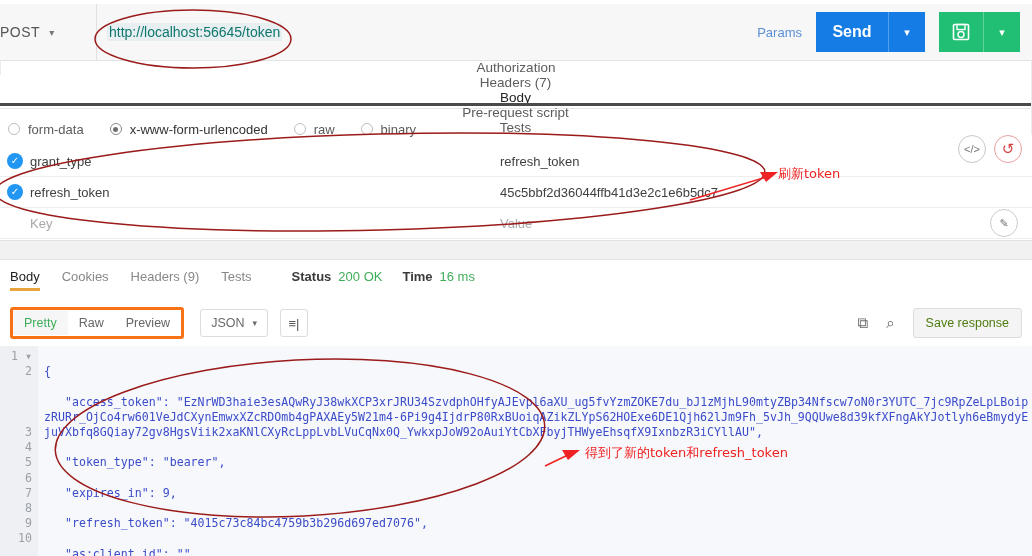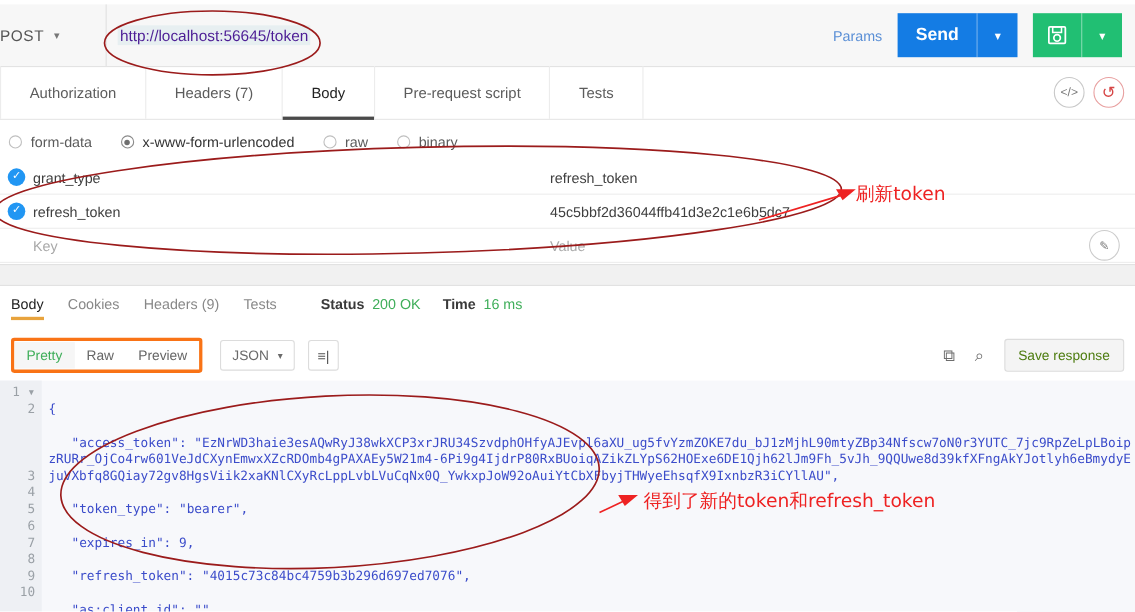--- a/index.html
+++ b/index.html
@@ -22,21 +22,21 @@
     width:96px;height:56px;display:flex;align-items:center;
     box-sizing:border-box;
     color:#555;font-size:14px;letter-spacing:.5px;
   }
   .method .caret{margin-left:9px;font-size:10px;color:#777;}
   .url-wrap{
     flex:1;height:56px;display:flex;align-items:center;
     border-left:1px solid #e0e0e0;padding-left:10px;box-sizing:border-box;
   }
   .url-text{
-    font-size:14px;color:#4c1d95;background:#e7eff1;padding:1px 2px;
+    font-size:14px;color:#0f766e;background:#e7eff1;padding:1px 2px;
   }
   .params-btn{
     padding:0 14px;color:#5a8fd6;font-size:13px;cursor:pointer;
   }
   .send-btn{
     width:72px;height:40px;background:#147ce4;color:#fff;
     display:flex;align-items:center;justify-content:center;
     font-weight:bold;font-size:16px;
   }
   .send-caret{
@@ -50,21 +50,21 @@
   }
   .save-caret{
     width:36px;height:40px;background:#21bf73;color:#fff;
     display:flex;align-items:center;justify-content:center;font-size:11px;
     border-left:1px solid rgba(255,255,255,.3);
   }
   .spacer-r{width:12px;}
   
   .req-tabs{
     position:absolute;left:0;top:60px;width:1032px;height:48px;
-    border-bottom:1px solid #e6e6e6;display:flex;align-items:stretch;
+    border-bottom:1px solid #e6e6e6;display:flex;align-items:stretch;flex-direction:column;
   }
   .rtab{
     display:flex;align-items:center;justify-content:center;
     padding:0 26px;color:#5c5c5c;font-size:13.5px;
     border-right:1px solid #ececec;position:relative;
   }
   .rtab:first-child{border-left:1px solid #ececec;}
   .rtab.active{color:#222;}
   .rtab.active:after{
     content:"";position:absolute;left:0;right:0;bottom:-1px;height:3px;
@@ -174,21 +174,21 @@
   .gutter{
     width:38px;text-align:right;padding-right:6px;box-sizing:border-box;
     color:#9aa0a6;background:#eef0f4;padding-top:3px;
   }
   .gutter div{height:15.2px;}
   .codebody{flex:1;padding-top:3px;padding-left:6px;color:#3b4cca;white-space:pre-wrap;word-break:break-all;}
   .codebody .ln{min-height:15.2px;}
   .s{color:#3b4cca;}
   .tok{color:#3b4cca;word-break:break-all;}
   .anno-text{
-    position:absolute;color:#ee2222;font-size:17px;
+    position:absolute;color:#ee2222;font-size:13px;
     font-family:"DejaVu Sans","Liberation Sans",sans-serif;white-space:nowrap;
   }
   svg.overlay{position:absolute;left:0;top:0;width:1032px;height:556px;pointer-events:none;}
 </style>
 </head>
 <body>
 
 <div class="urlbar">
   <div class="method">
     <span>POST</span>

